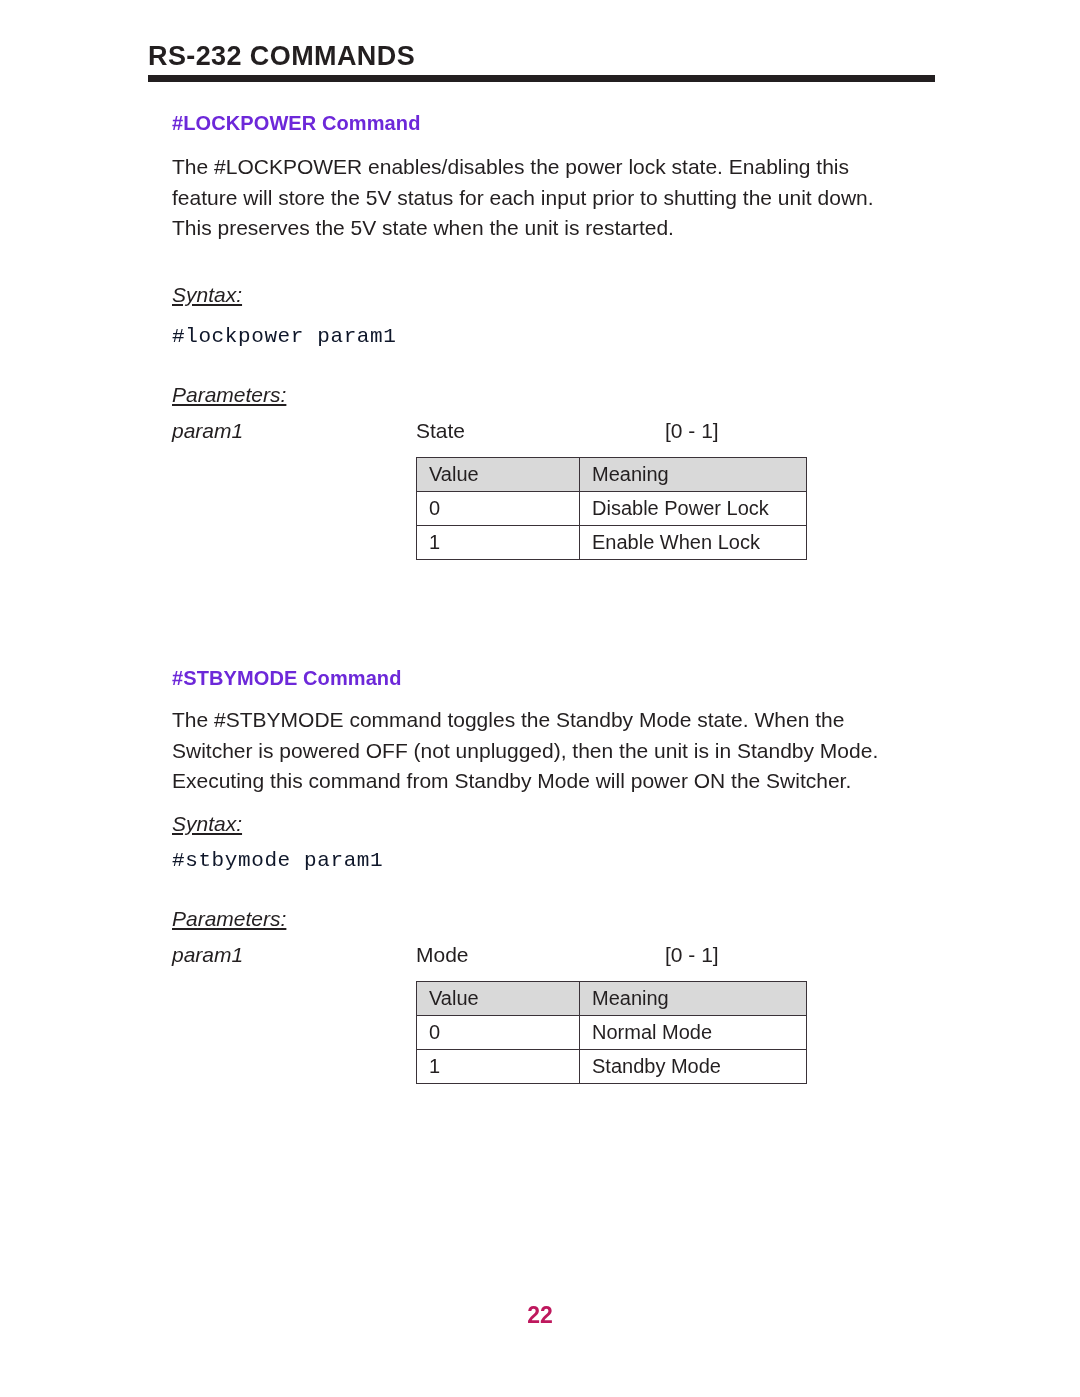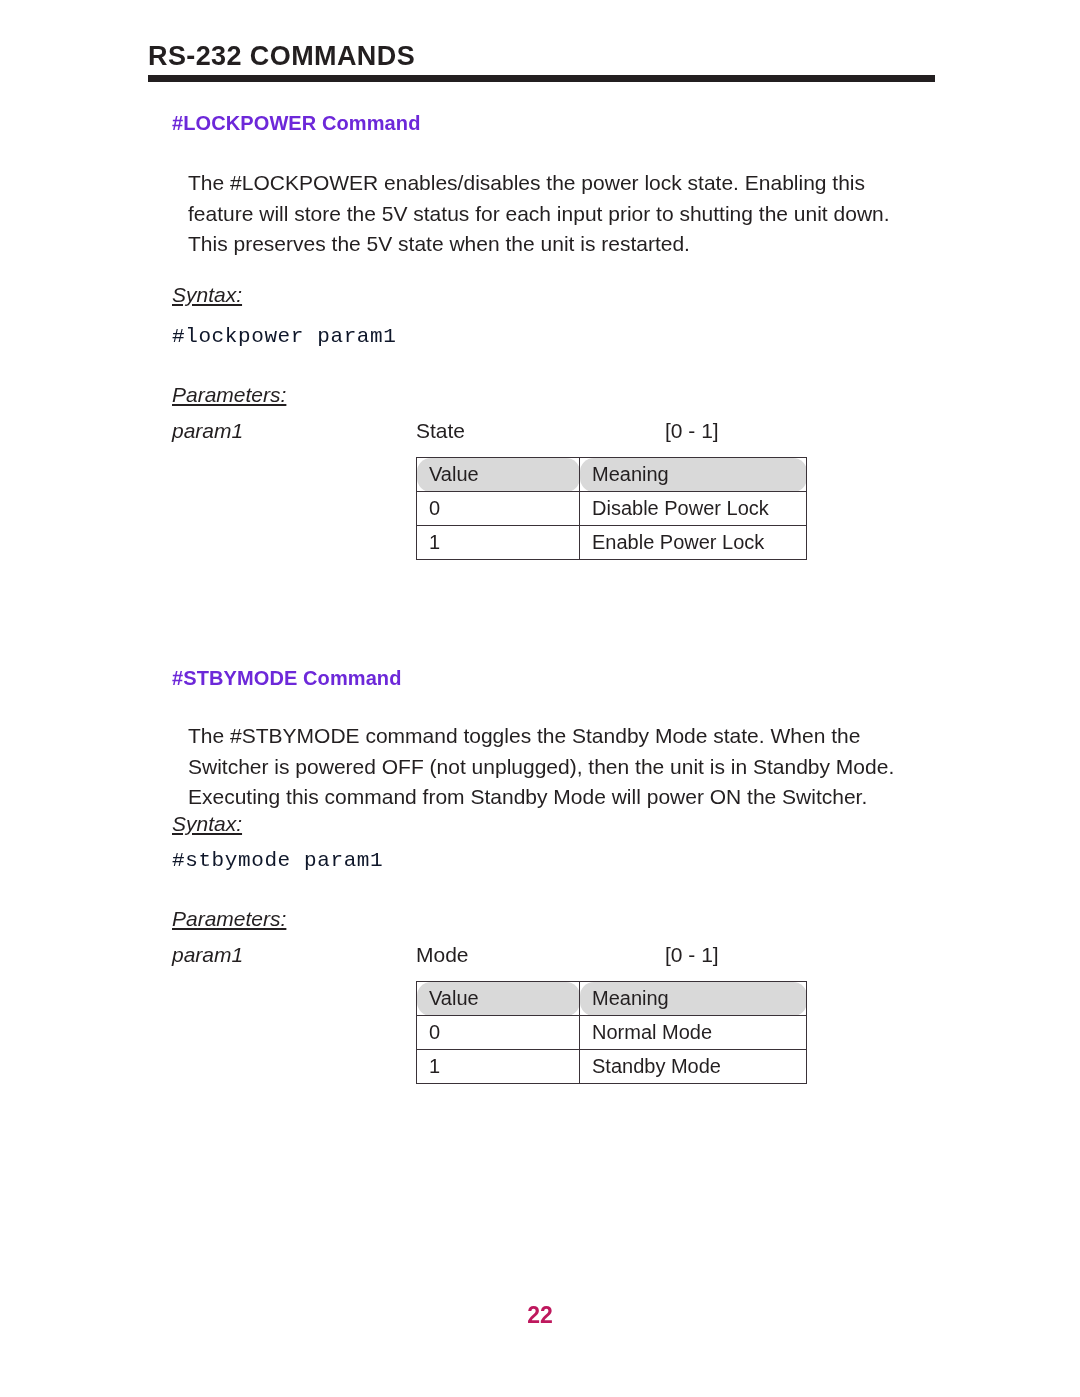--- a/index.html
+++ b/index.html
@@ -57,21 +57,21 @@
     font-weight: bold;
     color: #6d28d9;
     letter-spacing: 0.1px;
     margin: 0 0 0 0;
   }
 
   .cmd-desc {
     font-size: 21px;
     line-height: 30.5px;
     color: #231f20;
-    margin: 16px;
+    margin: 0;
     width: 730px;
     white-space: pre-line;
   }
 
   .label-underline {
     font-size: 21px;
     font-style: italic;
     text-decoration: underline;
     color: #231f20;
   }
@@ -120,21 +120,20 @@
     font-size: 20px;
     font-weight: normal;
     color: #231f20;
     text-align: left;
     padding: 3px 0 4px 12px;
     height: 26px;
     line-height: 26px;
   }
   .vm-table thead td {
     background: #d9d9d9;
-    border-radius: 14px;
   }
   .vm-col-value { width: 163px; }
   .vm-col-meaning { width: 227px; }
 
   
   .page-number {
     position: absolute;
     top: 1302px;
     left: 0;
     width: 1080px;
@@ -194,21 +193,21 @@
           <td>Meaning</td>
         </tr>
       </thead>
       <tbody>
         <tr>
           <td>0</td>
           <td>Disable Power Lock</td>
         </tr>
         <tr>
           <td>1</td>
-          <td>Enable Power Lock</td>
+          <td>Enable When Lock</td>
         </tr>
       </tbody>
     </table>
   </div>
 
   <div class="section" style="top:705px;">
     <p class="cmd-desc">The #STBYMODE command toggles the Standby Mode state.  When the Switcher is powered OFF (not unplugged), then the unit is in Standby Mode. Executing this command from Standby Mode will power ON the Switcher.</p>
   </div>
 
   <div class="section" style="top:667px;">

